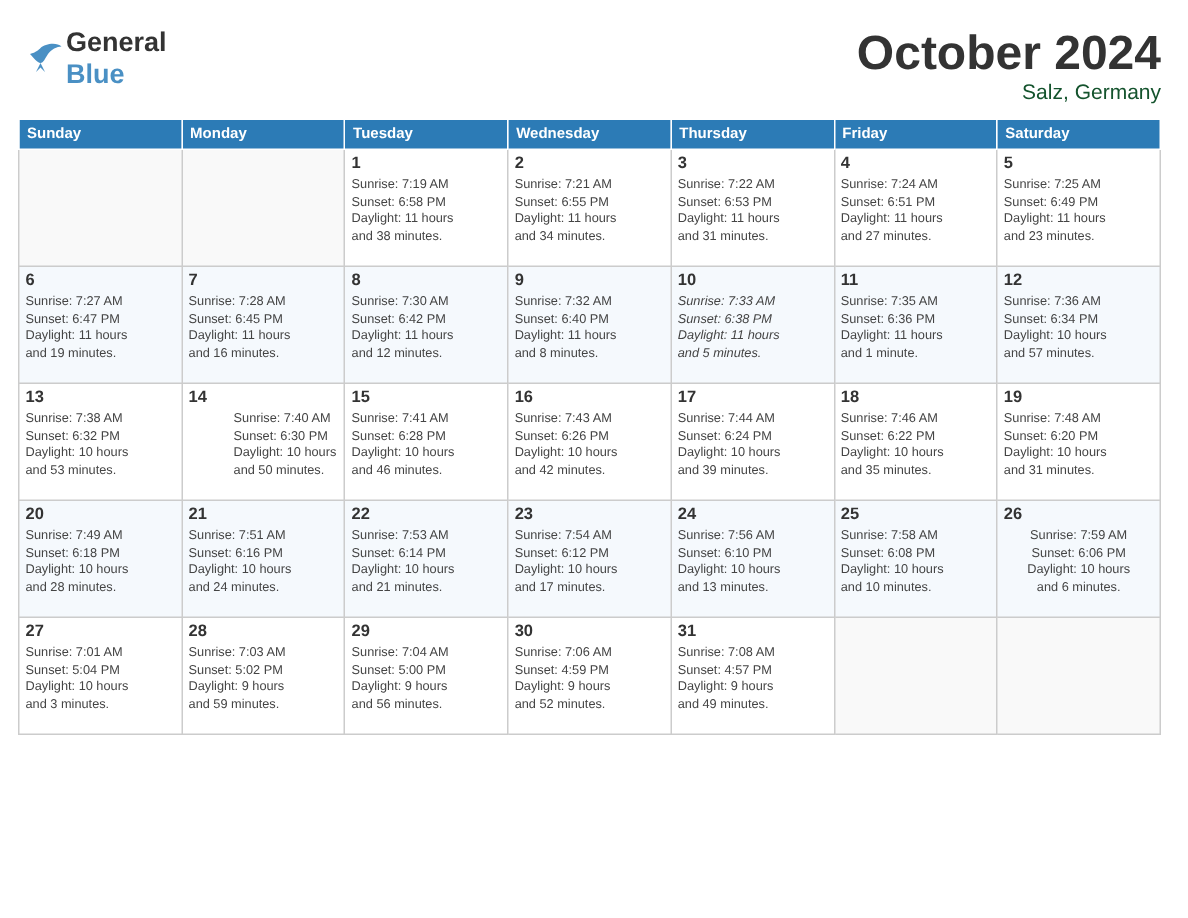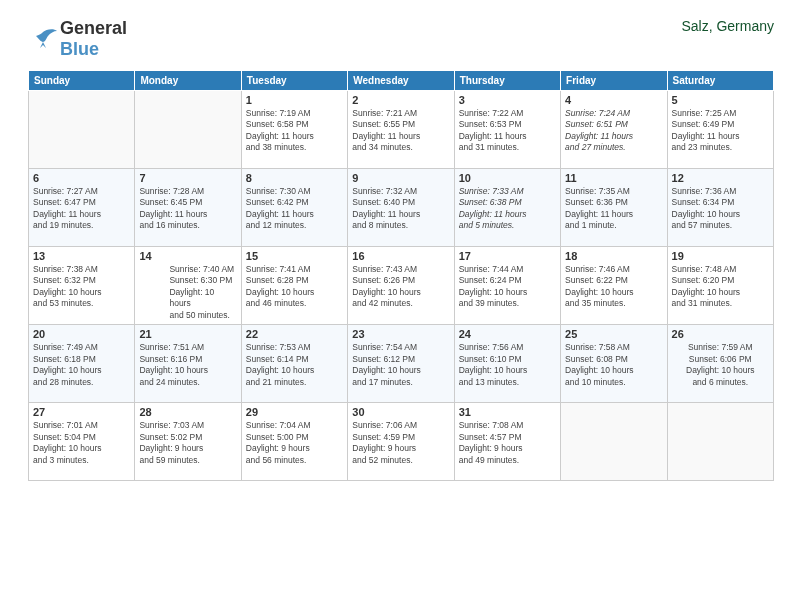--- a/index.html
+++ b/index.html
@@ -6,21 +6,21 @@
     body {
       font-family: Arial, sans-serif;
       background: #fff;
       width: 792px;
       height: 612px;
       overflow: hidden;
     }
     .page {
       width: 792px;
       height: 528px;
-      padding: 18px 18px 10px 28px;
+      padding: 18px 18px 10px 12px;
       background: #fff;
     }
     .header {
       display: flex;
       justify-content: space-between;
       align-items: flex-start;
       margin-bottom: 10px;
     }
     .logo {
       display: flex;
@@ -98,20 +98,21 @@
     <div class="logo">
       <div class="logo-row">
         <svg width="30" height="22" viewBox="0 0 30 22">
           <path d="M15 4 C18 1, 26 0, 29 3 C26 3, 22 5, 20 8 C18 11, 17 14, 15 14 C13 14, 10 10, 8 8 C12 7, 14 5, 15 4Z" fill="#4a90c4"></path>
           <path d="M15 14 C14 16, 13 18, 12 20 L15 17 L18 20 C17 18, 16 16, 15 14Z" fill="#4a90c4"></path>
         </svg>
         <span style="font-size:18px;font-weight:bold;color:#333;">General<br><span style="color:#4a90c4;">Blue</span></span>
       </div>
     </div>
     <div class="title-block">
+      <div class="month-title">October 2024</div>
       <div class="location">Salz, Germany</div>
     </div>
   </div>
 
   <table>
     <thead>
       <tr>
       <th>Sunday</th>
           <th>Monday</th>
           <th>Tuesday</th>
@@ -141,21 +142,21 @@
           </td>
           <td>
             <span class="day-num">3</span>
             <div class="day-info" style="white-space: pre-line;">Sunrise: 7:22 AM
 Sunset: 6:53 PM
 Daylight: 11 hours
 and 31 minutes.</div>
           </td>
           <td>
             <span class="day-num">4</span>
-            <div class="day-info" style="white-space: pre-line; font-style: italic;">Sunrise: 7:24 AM
+            <div class="day-info" style="white-space: pre-line;">Sunrise: 7:24 AM
 Sunset: 6:51 PM
 Daylight: 11 hours
 and 27 minutes.</div>
           </td>
           <td>
             <span class="day-num">5</span>
             <div class="day-info" style="white-space: pre-line;">Sunrise: 7:25 AM
 Sunset: 6:49 PM
 Daylight: 11 hours
 and 23 minutes.</div>

